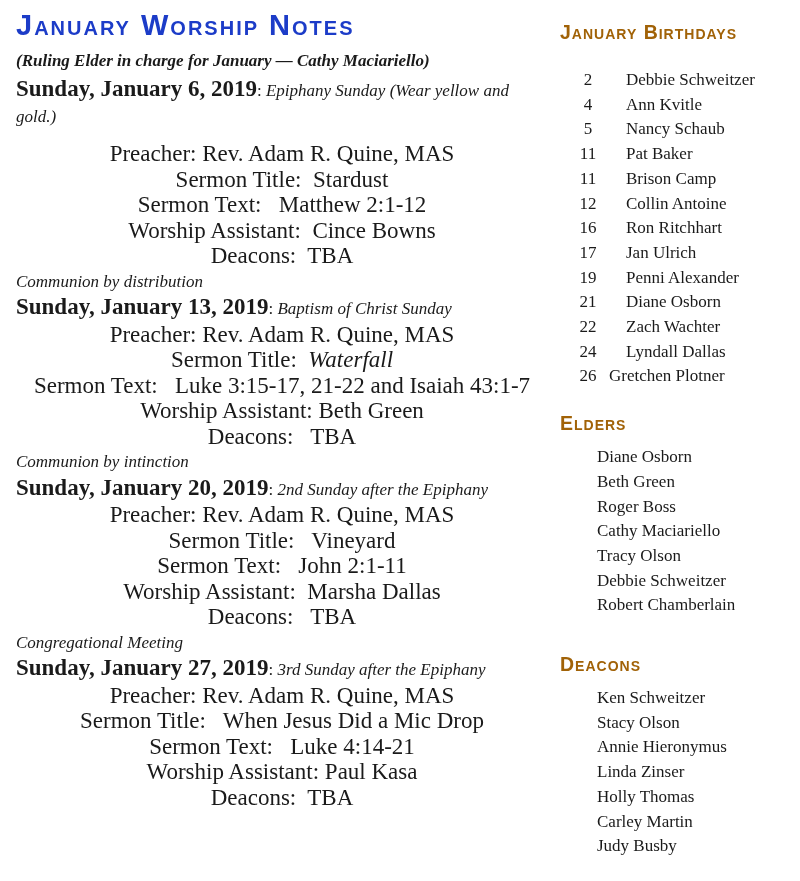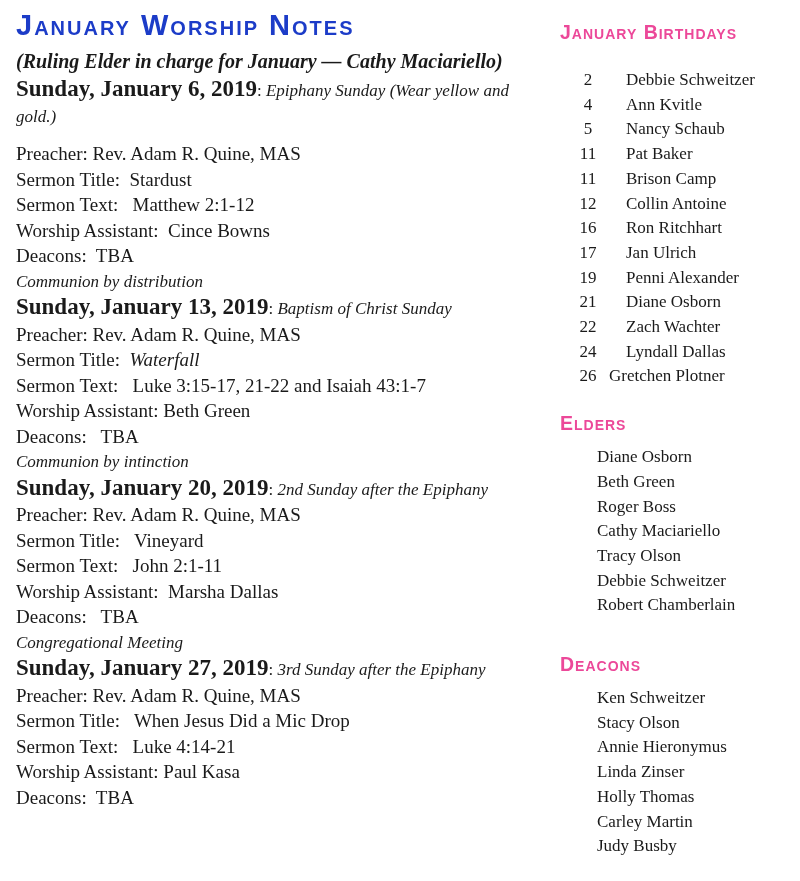--- a/index.html
+++ b/index.html
@@ -20,41 +20,41 @@
     font-family: "Liberation Sans", sans-serif;
     font-weight: bold;
     font-variant: small-caps;
     color: #1c3cc8;
     font-size: 29px;
     line-height: 34px;
     letter-spacing: 2px;
   }
   .subtitle {
     margin: 7px 0 0 0;
-    font-size: 20px;
+    font-size: 17px;
     line-height: 24px;
     font-weight: bold;
     font-style: italic;
   }
   #services { margin-top: 3px; }
   .service + .service { }
   .svc-header { margin: 0; font-size: 17px; line-height: 25.5px; white-space: pre-wrap; }
   .svc-header.gap-after { margin-bottom: 12px; }
   .svc-date { font-weight: bold; font-size: 23px; }
   .svc-occasion { font-style: italic; }
-  .line { margin: 0; font-size: 19px; line-height: 25.5px; white-space: pre-wrap; }
+  .line { margin: 0; font-size: 23px; line-height: 25.5px; white-space: pre-wrap; text-align: center; }
   .line em { font-style: italic; }
   .note { margin: 0; font-size: 17px; line-height: 25.5px; font-style: italic; white-space: pre-wrap; }
 
   .col-heading {
     margin: 0;
     font-family: "Liberation Sans", sans-serif;
     font-weight: bold;
     font-variant: small-caps;
-    color: #ec4899;
+    color: #a16207;
     font-size: 19.5px;
     line-height: 24px;
     letter-spacing: 1px;
   }
   #birthdays-heading { margin-top: 20px; }
   #birthday-rows { margin-top: 24px; }
   .b-row { display: flex; font-size: 17px; line-height: 24.7px; }
   .b-day { flex: none; width: 30px; margin-left: 13px; text-align: center; }
   .b-name { margin-left: 23px; }
   .b-row.compact .b-name { margin-left: 6px; }

